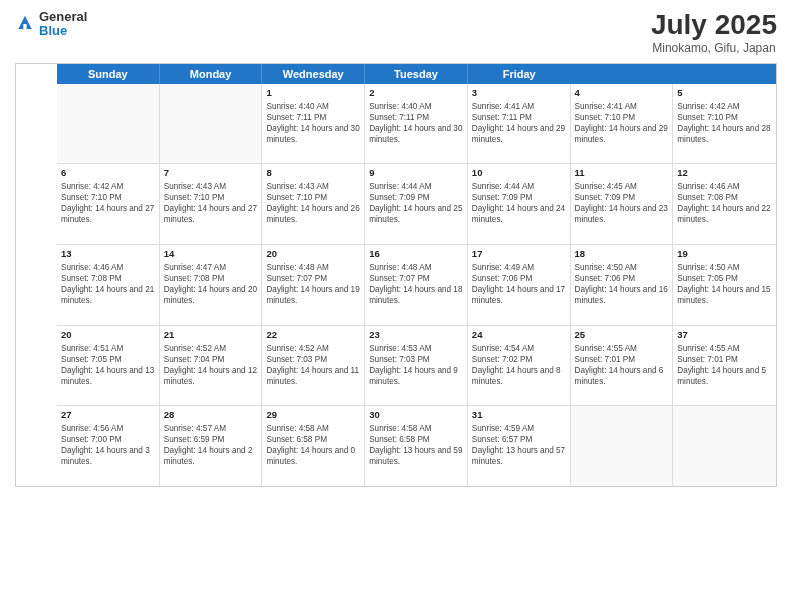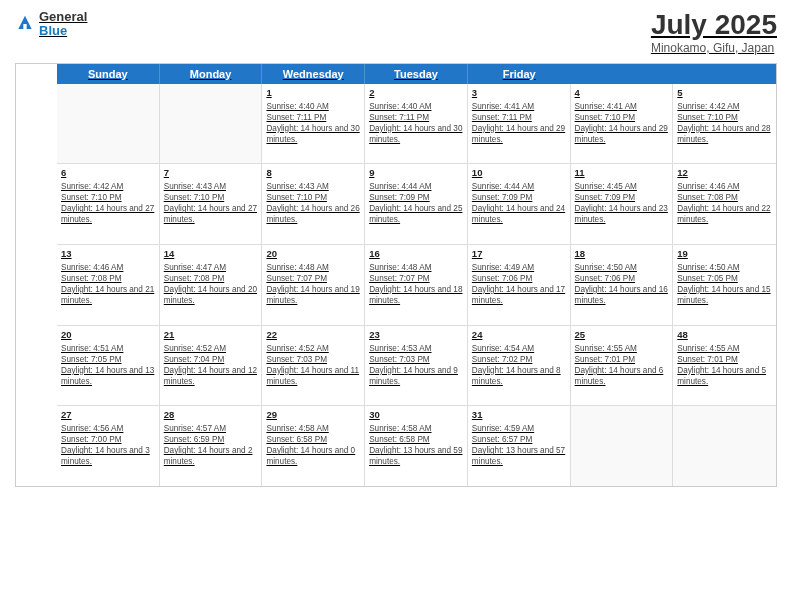--- a/index.html
+++ b/index.html
@@ -9,21 +9,20 @@
       font-family: Arial, sans-serif;
       background: #fff;
       overflow: hidden;
     }
     .page {
       width: 792px;
       height: 497px;
       padding: 10px 15px;
       display: flex;
       flex-direction: column;
-      text-decoration: underline;
     }
     .header {
       display: flex;
       justify-content: space-between;
       align-items: flex-start;
       margin-bottom: 8px;
     }
     .logo {
       display: flex;
       align-items: center;
@@ -37,21 +36,21 @@
       color: #333;
       line-height: 1.1;
     }
     .logo-text span:first-child { color: #333; }
     .logo-text span:last-child { color: #1a7abf; }
     .logo-icon {
       width: 20px;
       height: 20px;
     }
     .title-block {
-      text-align: left;
+      text-align: center;
     }
     .title-block h1 {
       font-size: 28px;
       font-weight: bold;
       color: #333;
       line-height: 1.1;
     }
     .title-block h2 {
       font-size: 12px;
       font-weight: normal;
@@ -294,21 +293,21 @@
 Sunset: 7:02 PM
 Daylight: 14 hours and 8 minutes.</div>
           </div>
           <div class="cal-cell">
             <div class="day-num">25</div>
             <div class="info" style="white-space: pre-line;">Sunrise: 4:55 AM
 Sunset: 7:01 PM
 Daylight: 14 hours and 6 minutes.</div>
           </div>
           <div class="cal-cell">
-            <div class="day-num">48</div>
+            <div class="day-num">37</div>
             <div class="info" style="white-space: pre-line;">Sunrise: 4:55 AM
 Sunset: 7:01 PM
 Daylight: 14 hours and 5 minutes.</div>
           </div>
         </div>
         <div class="cal-row">
           <div class="cal-cell">
             <div class="day-num">27</div>
             <div class="info" style="white-space: pre-line;">Sunrise: 4:56 AM
 Sunset: 7:00 PM

